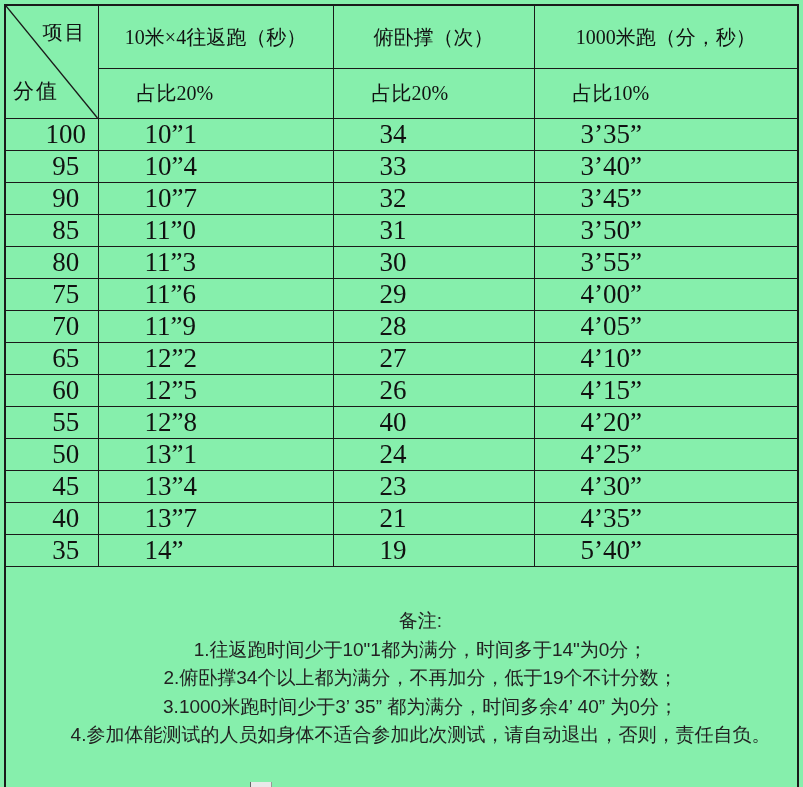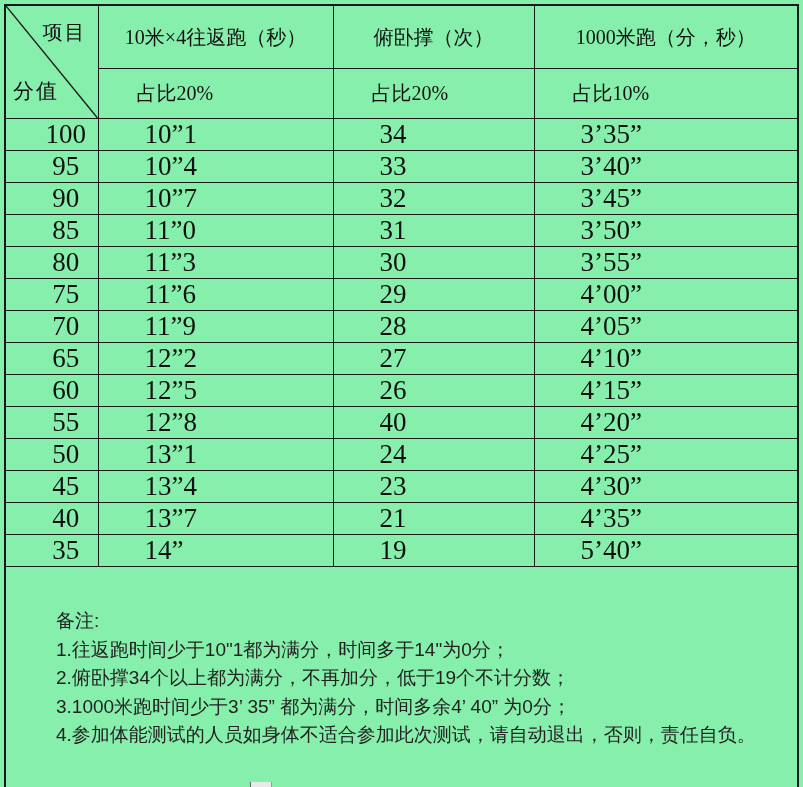--- a/index.html
+++ b/index.html
@@ -41,21 +41,21 @@
   td.notes-cell {
     height:214px;
     vertical-align:top;
     text-align:left;
     padding:40px 12px 0 50px;
     font-family:"Liberation Sans","DejaVu Sans",sans-serif;
     font-size:19px;
     line-height:28.5px;
     color:#222222;
   }
-  .note-line { white-space:pre-wrap; }
+  .note-line { white-space:pre-wrap;text-align:center; }
   
   .bottom-artifact {
     position:absolute; left:250px; top:782px;
     width:20px; height:5px;
     background:#e9e9e9;
     border-left:1px solid #666;
     border-right:1px solid #999;
   }
 </style>
 </head>

